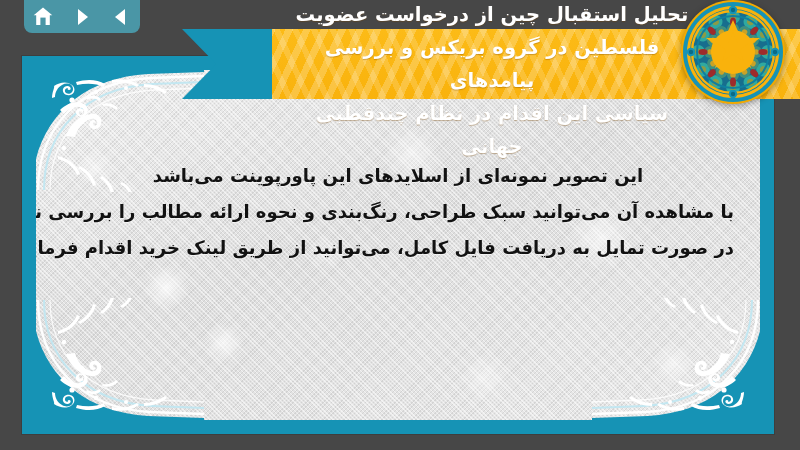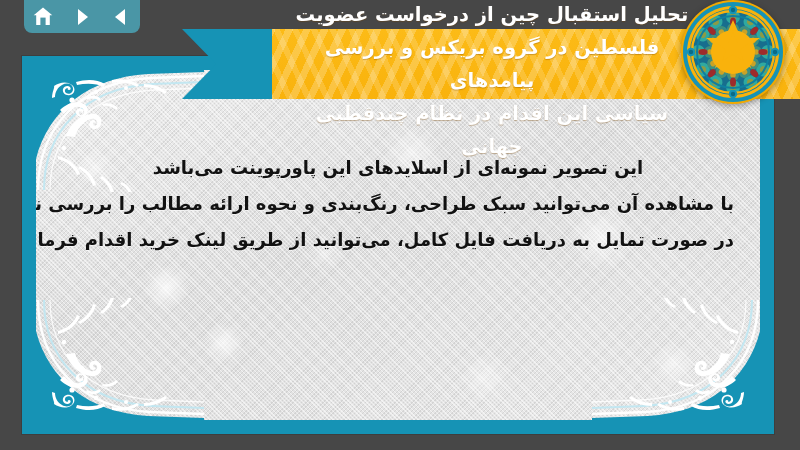--- a/index.html
+++ b/index.html
@@ -94,21 +94,21 @@
   .c-bl{left:0;bottom:0;transform:scaleY(-1);}
   .c-br{right:0;bottom:0;transform:scale(-1,-1);}
 
   
   .slide-body{
     position:absolute;left:0;right:0;top:80px;
     text-align:center;direction:rtl;
     z-index:12;
     color:#121212;
     font-size:18px;line-height:36px;font-weight:bold;
-    padding:0 26px;
+    padding:8px 26px;
     text-shadow:0 1px 0 rgba(255,255,255,.55);
   }
   .slide-body div{white-space:nowrap;}
 </style>
 </head>
 <body>
 
 <div id="stage">
 
   <div class="nav-panel">

